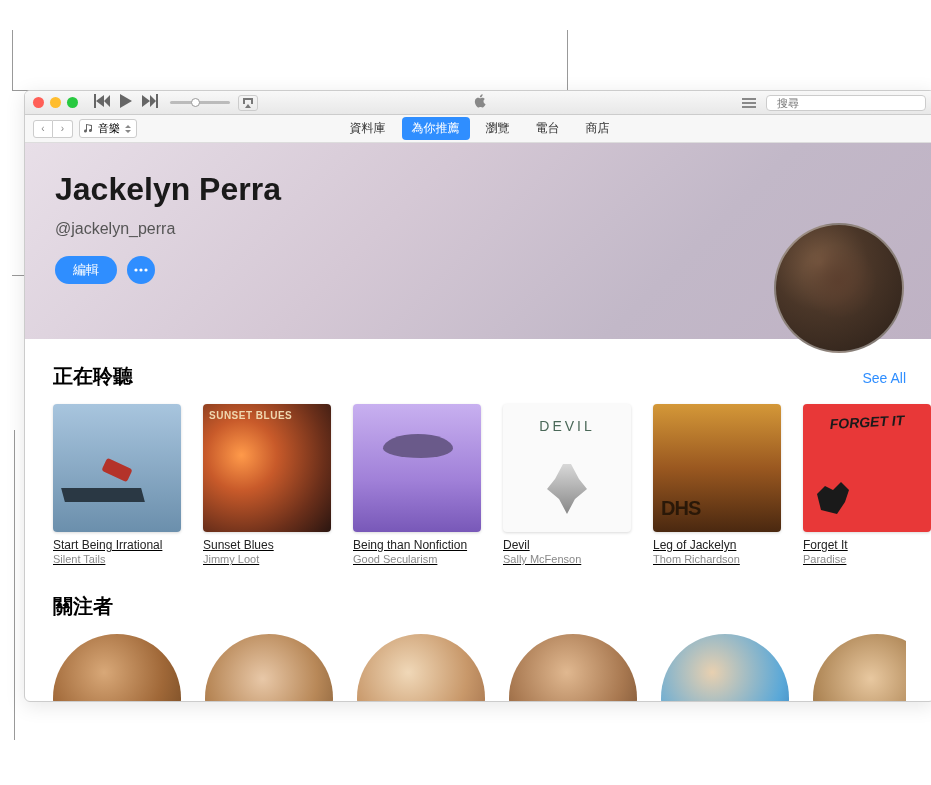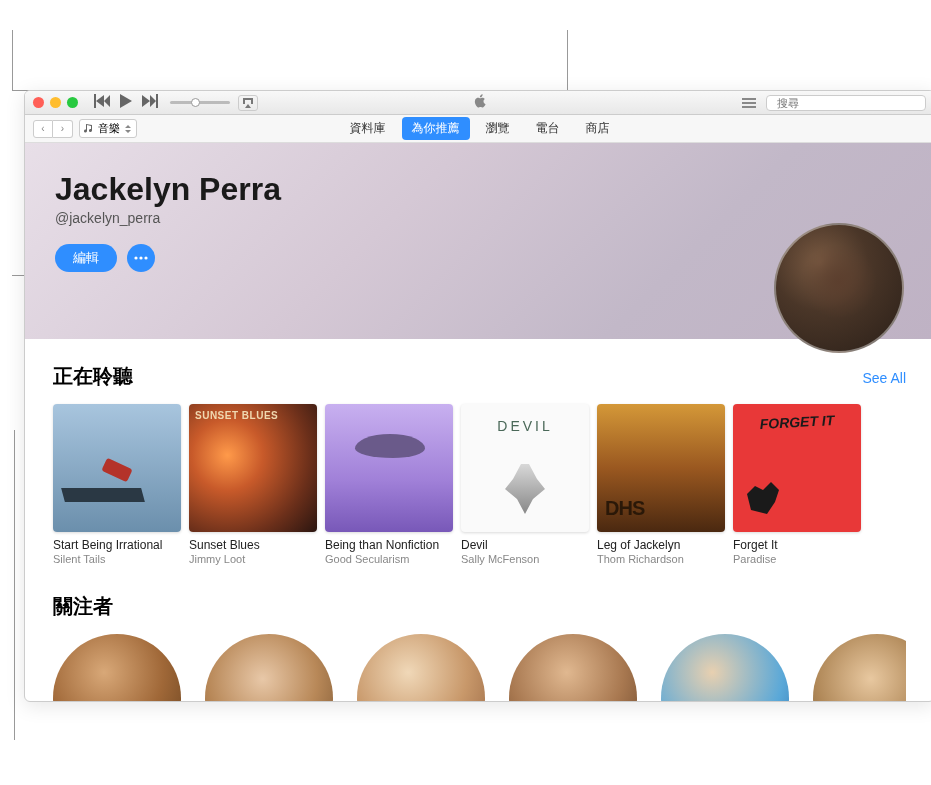--- a/index.html
+++ b/index.html
@@ -32,34 +32,34 @@
 .navbtn:first-child { border-radius: 3px 0 0 3px; }
 .navbtn:nth-child(2) { border-radius: 0 3px 3px 0; border-left: none; }
 .media-select { margin-left: 6px; border: 1px solid #ccc; border-radius: 3px; padding: 1px 4px; font-size: 11px; display: flex; align-items: center; gap: 4px; background: #fff; }
 .tabs { margin-left: auto; margin-right: auto; display: flex; gap: 6px; position: absolute; left: 50%; transform: translateX(-50%); }
 .tab { font-size: 12px; padding: 3px 10px; border-radius: 4px; color: #333; cursor: pointer; }
 .tab.active { background: #2f8eff; color: #fff; }
 
 
 .profile-hdr { height: 196px; background: linear-gradient(135deg, #e8dfe8 0%, #d5c8d5 40%, #c2b8c8 70%, #bfb2c4 100%); position: relative; padding: 28px 30px; }
 .pname { font-size: 32px; font-weight: 700; color: #1a1a1a; }
-.phandle { font-size: 14px; color: #555; margin-top: 2px; }
+.phandle { font-size: 16px; color: #555; margin-top: 12px; }
 .pacts { margin-top: 18px; display: flex; gap: 10px; align-items: center; }
 .editbtn { background: #2f8eff; color: #fff; border: none; border-radius: 14px; padding: 5px 18px; font-size: 13px; cursor: pointer; }
 .morebtn { width: 28px; height: 28px; border-radius: 50%; background: #2f8eff; display: flex; align-items: center; justify-content: center; cursor: pointer; }
 .morebtn svg { width: 14px; height: 4px; fill: #fff; }
 .avatar { position: absolute; right: 30px; top: 80px; width: 130px; height: 130px; border-radius: 50%; background: radial-gradient(circle at 35% 30%, #7a5a42 0%, #4a3628 40%, #2a1f18 100%); border: 2px solid rgba(255,255,255,.4); overflow: hidden; }
 .avatar::before { content:''; position: absolute; width: 60%; height: 60%; left: 20%; top: 15%; background: radial-gradient(ellipse, #5c3f2e 0%, transparent 70%); border-radius: 50%; }
 
 
 .sect { padding: 18px 28px 0; }
 .sect-hdr { display: flex; align-items: baseline; justify-content: space-between; margin-bottom: 14px; }
 .sect-title { font-size: 20px; font-weight: 700; }
 .seeall { color: #2f8eff; font-size: 14px; cursor: pointer; margin-top: 13px; }
-.albums { display: flex; gap: 8px; }
+.albums { display: flex; gap: 22px; text-decoration: underline; }
 .album { width: 128px; flex-shrink: 0; cursor: pointer; }
 .art { width: 128px; height: 128px; border-radius: 4px; background: #ddd; position: relative; overflow: hidden; box-shadow: 0 1px 3px rgba(0,0,0,.15); }
 .atitle { font-size: 12px; color: #222; margin-top: 6px; line-height: 1.2; }
 .aartist { font-size: 11px; color: #888; margin-top: 1px; }
 
 
 .art0 { background: linear-gradient(180deg, #a8c5de 0%, #6b8fac 100%); }
 .art0::before { content:''; position:absolute; left:10px; bottom:30px; width:80px; height:14px; background:#2a3844; transform: skewX(15deg); }
 .art0::after { content:''; position:absolute; left:50px; bottom:55px; width:28px; height:14px; background:#b4332a; border-radius:3px; transform: rotate(25deg); }
 .art1 { background: radial-gradient(circle at 30% 40%, #ff9a4a 0%, #c85a2a 30%, #6b2f1a 70%, #2a1510 100%); }

